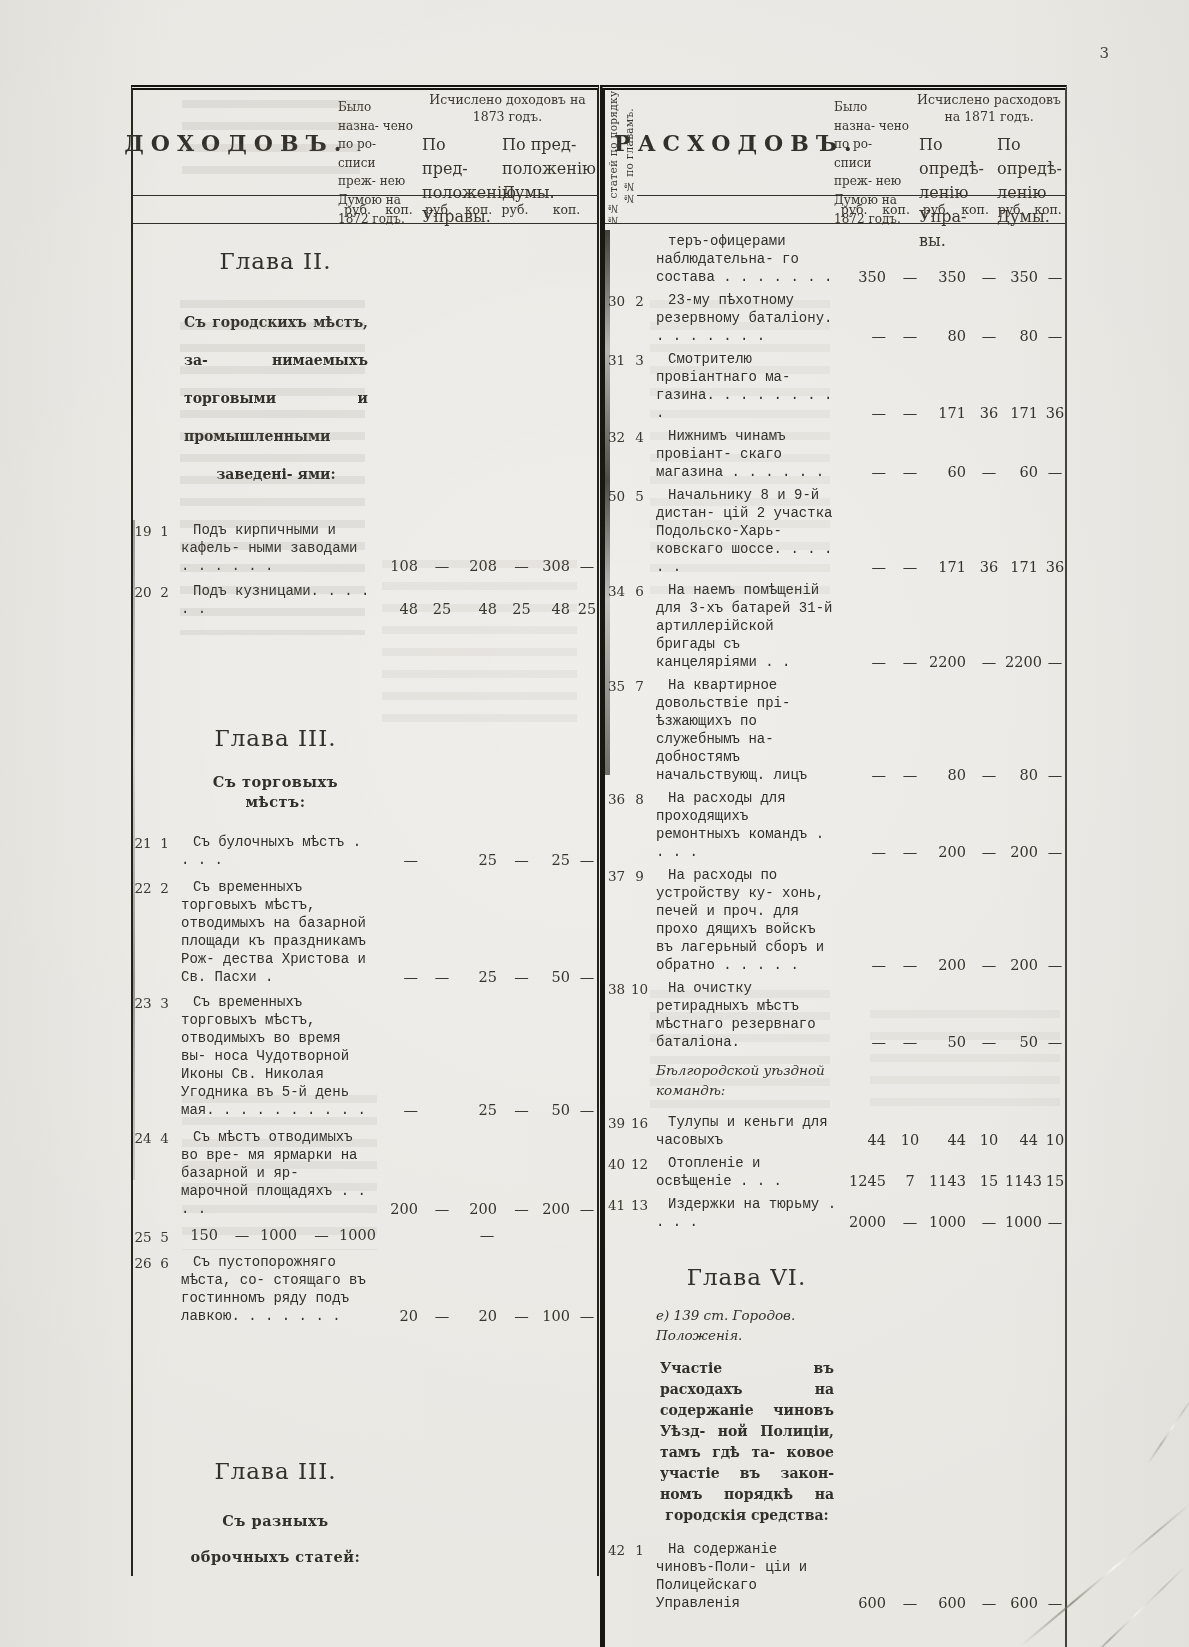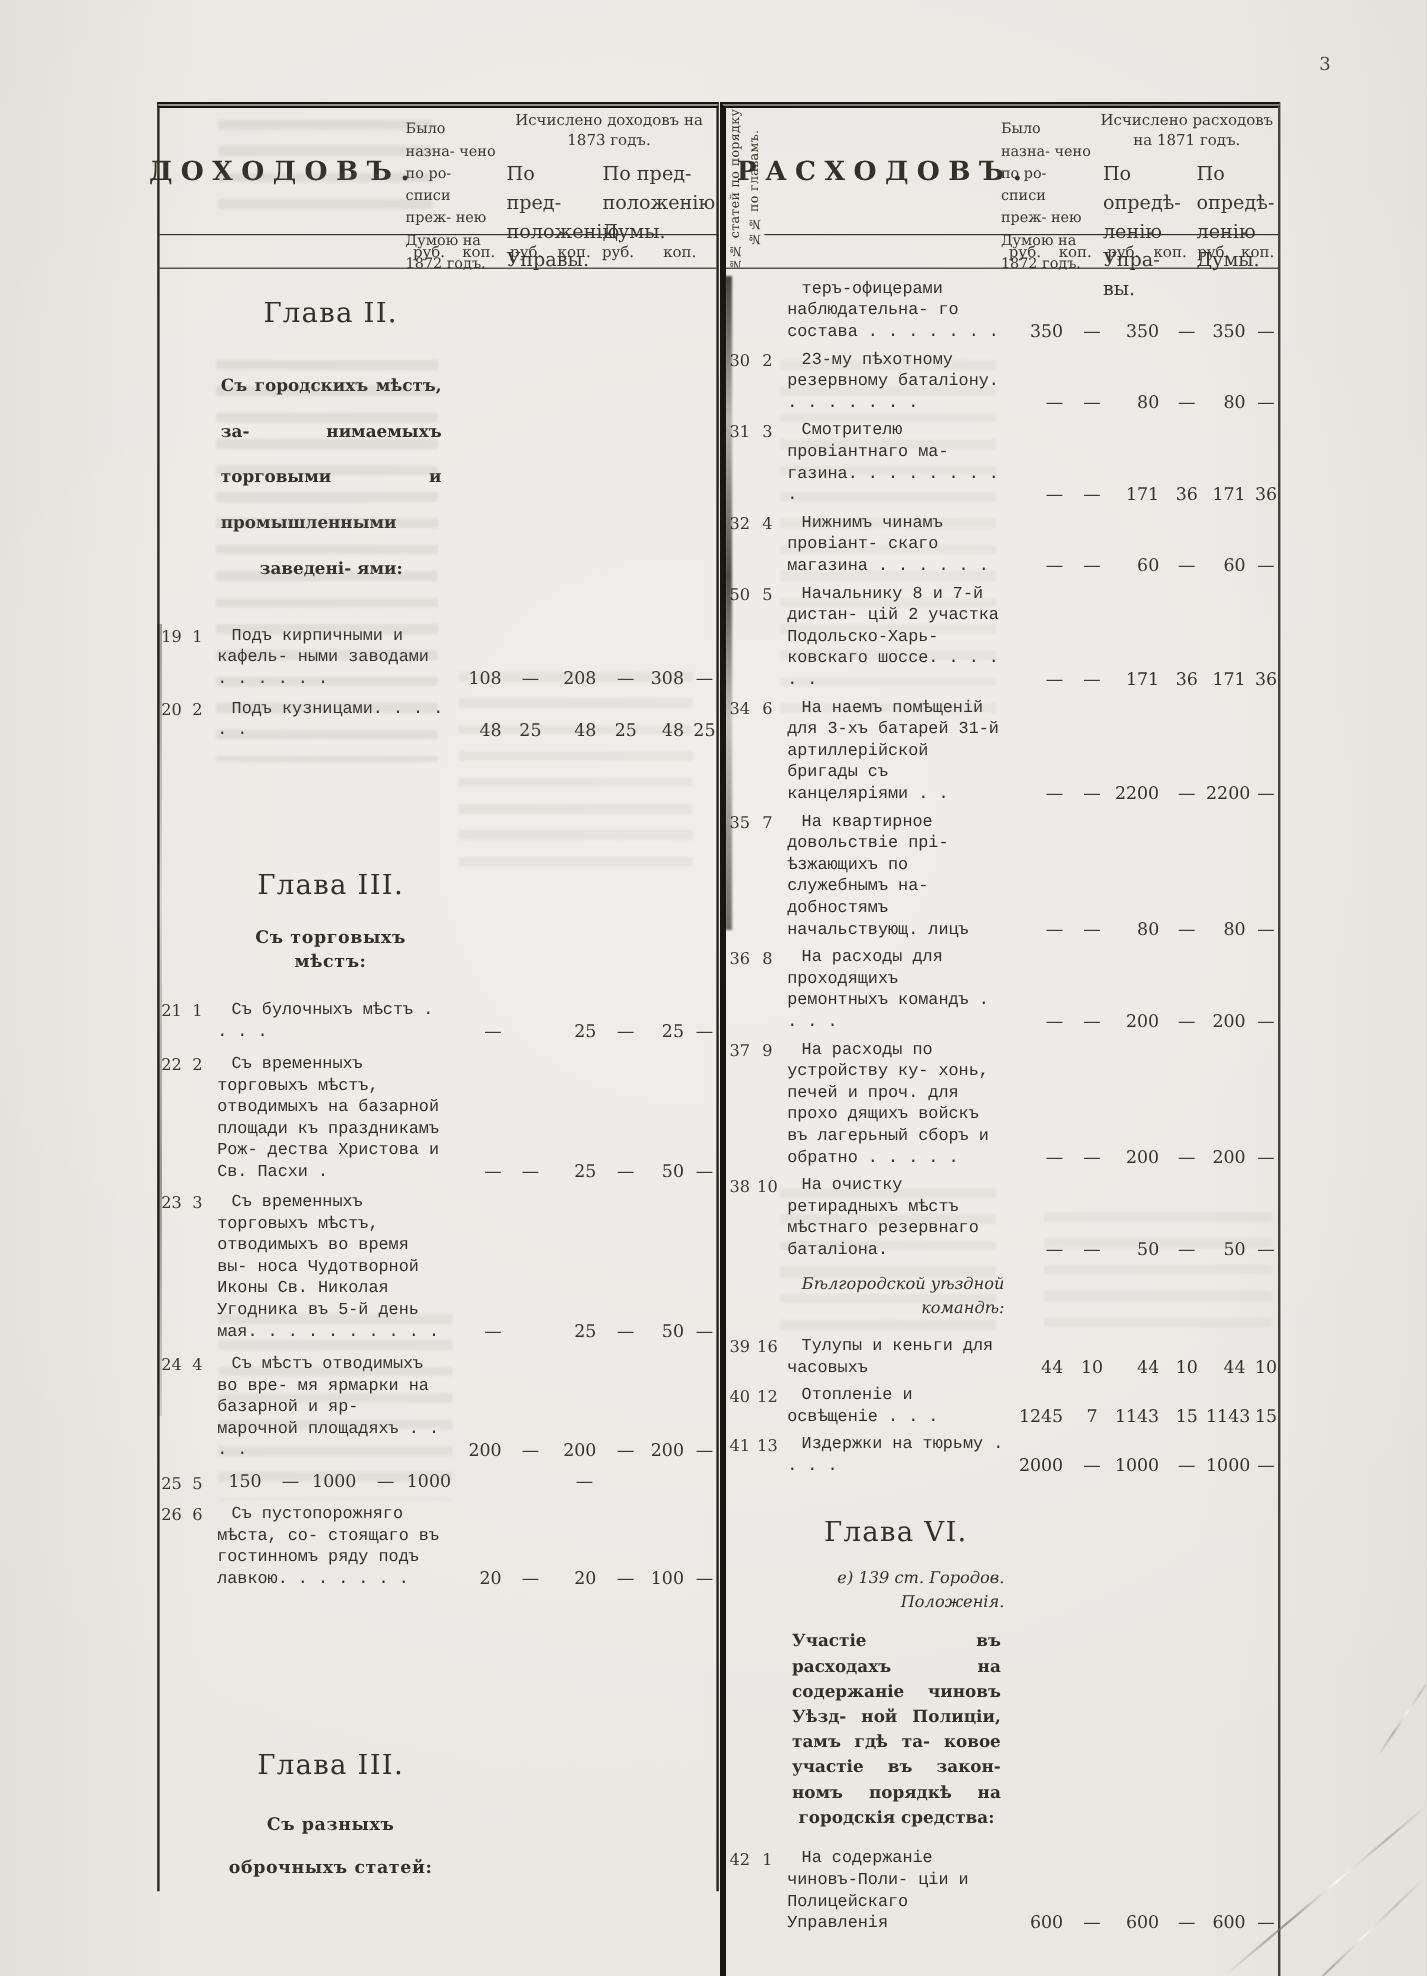--- a/index.html
+++ b/index.html
@@ -65,21 +65,21 @@
   .cv{display:flex;flex-direction:column;justify-content:flex-end;padding-bottom:2px;font-size:14.5px;color:#36332b;}
   .c4.cv,.c6.cv,.c8.cv{text-align:right;padding-right:7px;}
   .c5.cv,.c7.cv,.c9.cv{text-align:center;}
   .cd{padding:0 6px 1px 5px;}
   .t-item .cd{font-size:14px;line-height:18px;text-indent:12px;font-family:Liberation Mono, monospace;}
   .t-chapter .cd{font-size:23px;line-height:30px;text-align:center;text-indent:0;letter-spacing:1px;}
   .t-lead .cd{font-weight:bold;font-size:14px;line-height:38px;text-align:justify;text-align-last:center;padding:0 8px;}
   .t-lead2 .cd{font-weight:bold;font-size:14px;line-height:21px;text-align:justify;text-align-last:center;padding:0 9px;}
   .t-subhead .cd{font-weight:bold;font-size:14.5px;line-height:20px;text-align:center;letter-spacing:.5px;}
   .t-subhead2 .cd{font-weight:bold;font-size:14.5px;line-height:36px;text-align:center;letter-spacing:.5px;}
-  .t-italic .cd{font-style:italic;font-size:13.5px;line-height:20px;text-align:right;}
+  .t-italic .cd{font-style:italic;font-size:13.5px;line-height:20px;text-align:left;}
 
   
   .bleed{position:absolute;z-index:1;pointer-events:none;opacity:.75;filter:blur(.7px);
     background:repeating-linear-gradient(180deg,rgba(112,108,97,.14) 0 8px,rgba(0,0,0,0) 8px 22px);}
   .crease{position:absolute;z-index:4;height:2px;pointer-events:none;
     background:linear-gradient(90deg,rgba(0,0,0,0),rgba(118,112,98,.65) 30%,rgba(250,250,246,.9) 55%,rgba(118,112,98,.4) 80%,rgba(0,0,0,0));}
 </style>
 </head>
 <body>
 
@@ -731,21 +731,21 @@
             <div class="cell c4 cv"></div>
             <div class="cell c5 cv"></div>
             <div class="cell c6 cv"></div>
             <div class="cell c7 cv"></div>
             <div class="cell c8 cv"></div>
             <div class="cell c9 cv"></div>
           </div>
           <div class="trow t-item">
             <div class="cell c1 cn"><span>50</span></div>
             <div class="cell c2 cn"><span>5</span></div>
-            <div class="cell c3 cd"><span>Начальнику 8 и 7-й дистан- цій 2 участка Подольско-Харь- ковскаго шоссе. . . . . .</span></div>
+            <div class="cell c3 cd"><span>Начальнику 8 и 9-й дистан- цій 2 участка Подольско-Харь- ковскаго шоссе. . . . . .</span></div>
             <div class="cell c4 cv">
               <span>—</span>
             </div>
             <div class="cell c5 cv">
               <span>—</span>
             </div>
             <div class="cell c6 cv">
               <span>171</span>
             </div>
             <div class="cell c7 cv">

